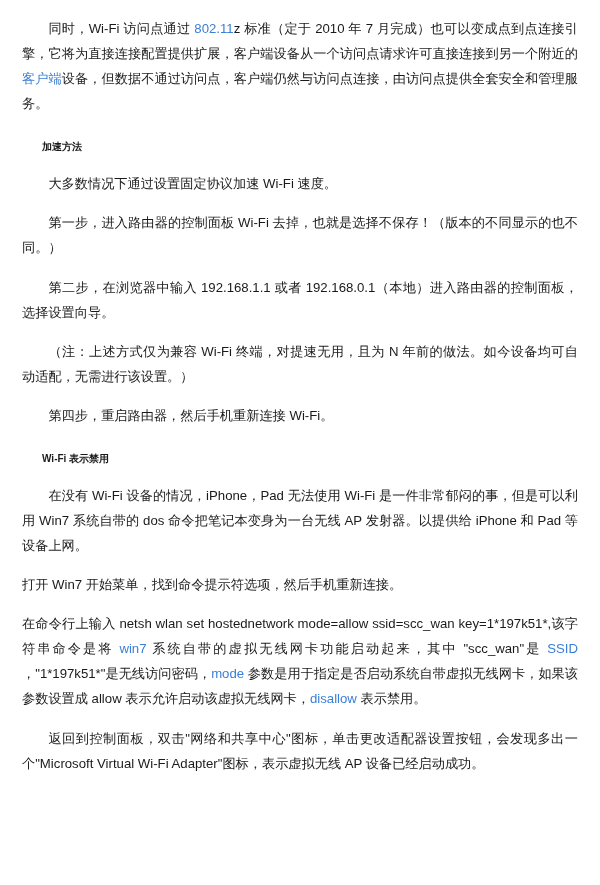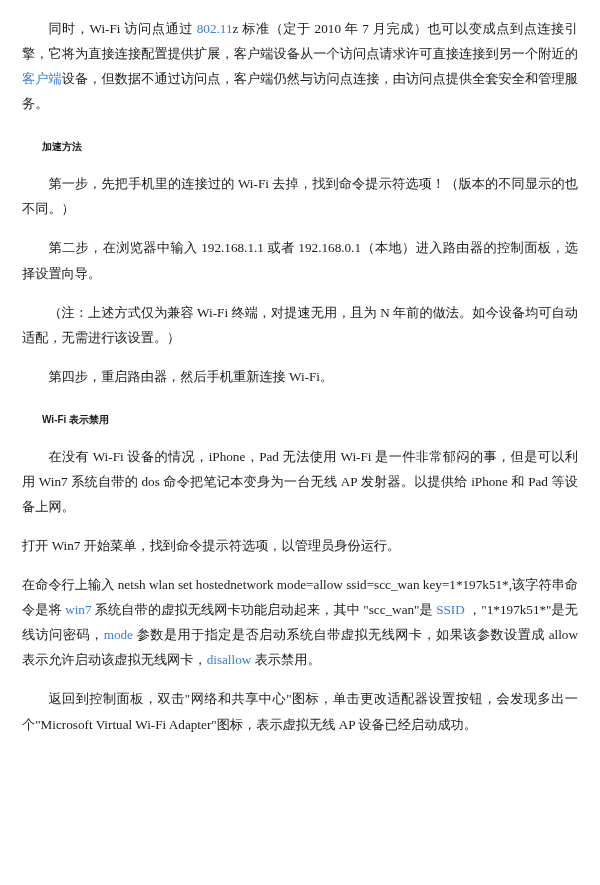--- a/index.html
+++ b/index.html
@@ -17,69 +17,69 @@
   }
   .page {
     width: 600px;
     box-sizing: border-box;
     padding: 16px 22px 10px 22px;
   }
   p {
     margin: 0 0 14px 0;
     text-align: justify;
     text-justify: inter-ideograph;
-    font-family: Liberation Serif, serif;
   }
   p.indent {
     text-indent: 2em;
   }
   p.noindent {
     text-indent: 0;
   }
   h3.heading {
     margin: 22px 0 16px 0;
     font-size: 10px;
     font-weight: bold;
     text-indent: 2em;
     line-height: 1.7;
   }
   a.link {
     color: #3a7fd5;
     text-decoration: none;
   }
   .mono-ish {
-    font-family: Liberation Serif, serif;
+    font-family: Liberation Sans, sans-serif;
   }
 </style>
 </head>
 <body>
 
 <div class="page">
 
   <p class="indent">
     <span>同时，Wi-Fi 访问点通过 </span><a class="link" href="#">802.11</a><span>z 标准（定于 2010 年 7 月完成）也可以变成点到点连接引擎，它将为直接连接配置提供扩展，客户端设备从一个访问点请求许可直接连接到另一个附近的 </span><a class="link" href="#">客户端</a><span>设备，但数据不通过访问点，客户端仍然与访问点连接，由访问点提供全套安全和管理服务。</span>
   </p>
 
   <h3 class="heading">加速方法</h3>
 
+  <p class="indent">大多数情况下通过设置固定协议加速 Wi-Fi 速度。</p>
 
-  <p class="indent">第一步，先把手机里的连接过的 Wi-Fi 去掉，找到命令提示符选项！（版本的不同显示的也不同。）</p>
+  <p class="indent">第一步，进入路由器的控制面板 Wi-Fi 去掉，也就是选择不保存！（版本的不同显示的也不同。）</p>
 
   <p class="indent">第二步，在浏览器中输入 192.168.1.1 或者 192.168.0.1（本地）进入路由器的控制面板，选择设置向导。</p>
 
 
   <p class="indent">（注：上述方式仅为兼容 Wi-Fi 终端，对提速无用，且为 N 年前的做法。如今设备均可自动适配，无需进行该设置。）</p>
 
   <p class="indent">第四步，重启路由器，然后手机重新连接 Wi-Fi。</p>
 
   <h3 class="heading">Wi-Fi 表示禁用</h3>
 
   <p class="indent">在没有 Wi-Fi 设备的情况，iPhone，Pad 无法使用 Wi-Fi 是一件非常郁闷的事，但是可以利用 Win7 系统自带的 dos 命令把笔记本变身为一台无线 AP 发射器。以提供给 iPhone 和 Pad 等设备上网。</p>
 
-  <p class="noindent">打开 Win7 开始菜单，找到命令提示符选项，以管理员身份运行。</p>
+  <p class="noindent">打开 Win7 开始菜单，找到命令提示符选项，然后手机重新连接。</p>
 
   <p class="noindent mono-ish">
     <span>在命令行上输入  netsh wlan set hostednetwork mode=allow ssid=scc_wan key=1*197k51*,该字符串命令是将 </span><a class="link" href="#">win7</a><span> 系统自带的虚拟无线网卡功能启动起来，其中 "scc_wan"是 </span><a class="link" href="#">SSID</a><span> ，"1*197k51*"是无线访问密码，</span><a class="link" href="#">mode</a><span> 参数是用于指定是否启动系统自带虚拟无线网卡，如果该参数设置成 allow 表示允许启动该虚拟无线网卡，</span><a class="link" href="#">disallow</a><span> 表示禁用。</span>
   </p>
 
   <p class="indent">返回到控制面板，双击"网络和共享中心"图标，单击更改适配器设置按钮，会发现多出一个"Microsoft Virtual Wi-Fi Adapter"图标，表示虚拟无线 AP 设备已经启动成功。</p>
 
 </div>
 
 </body></html>

